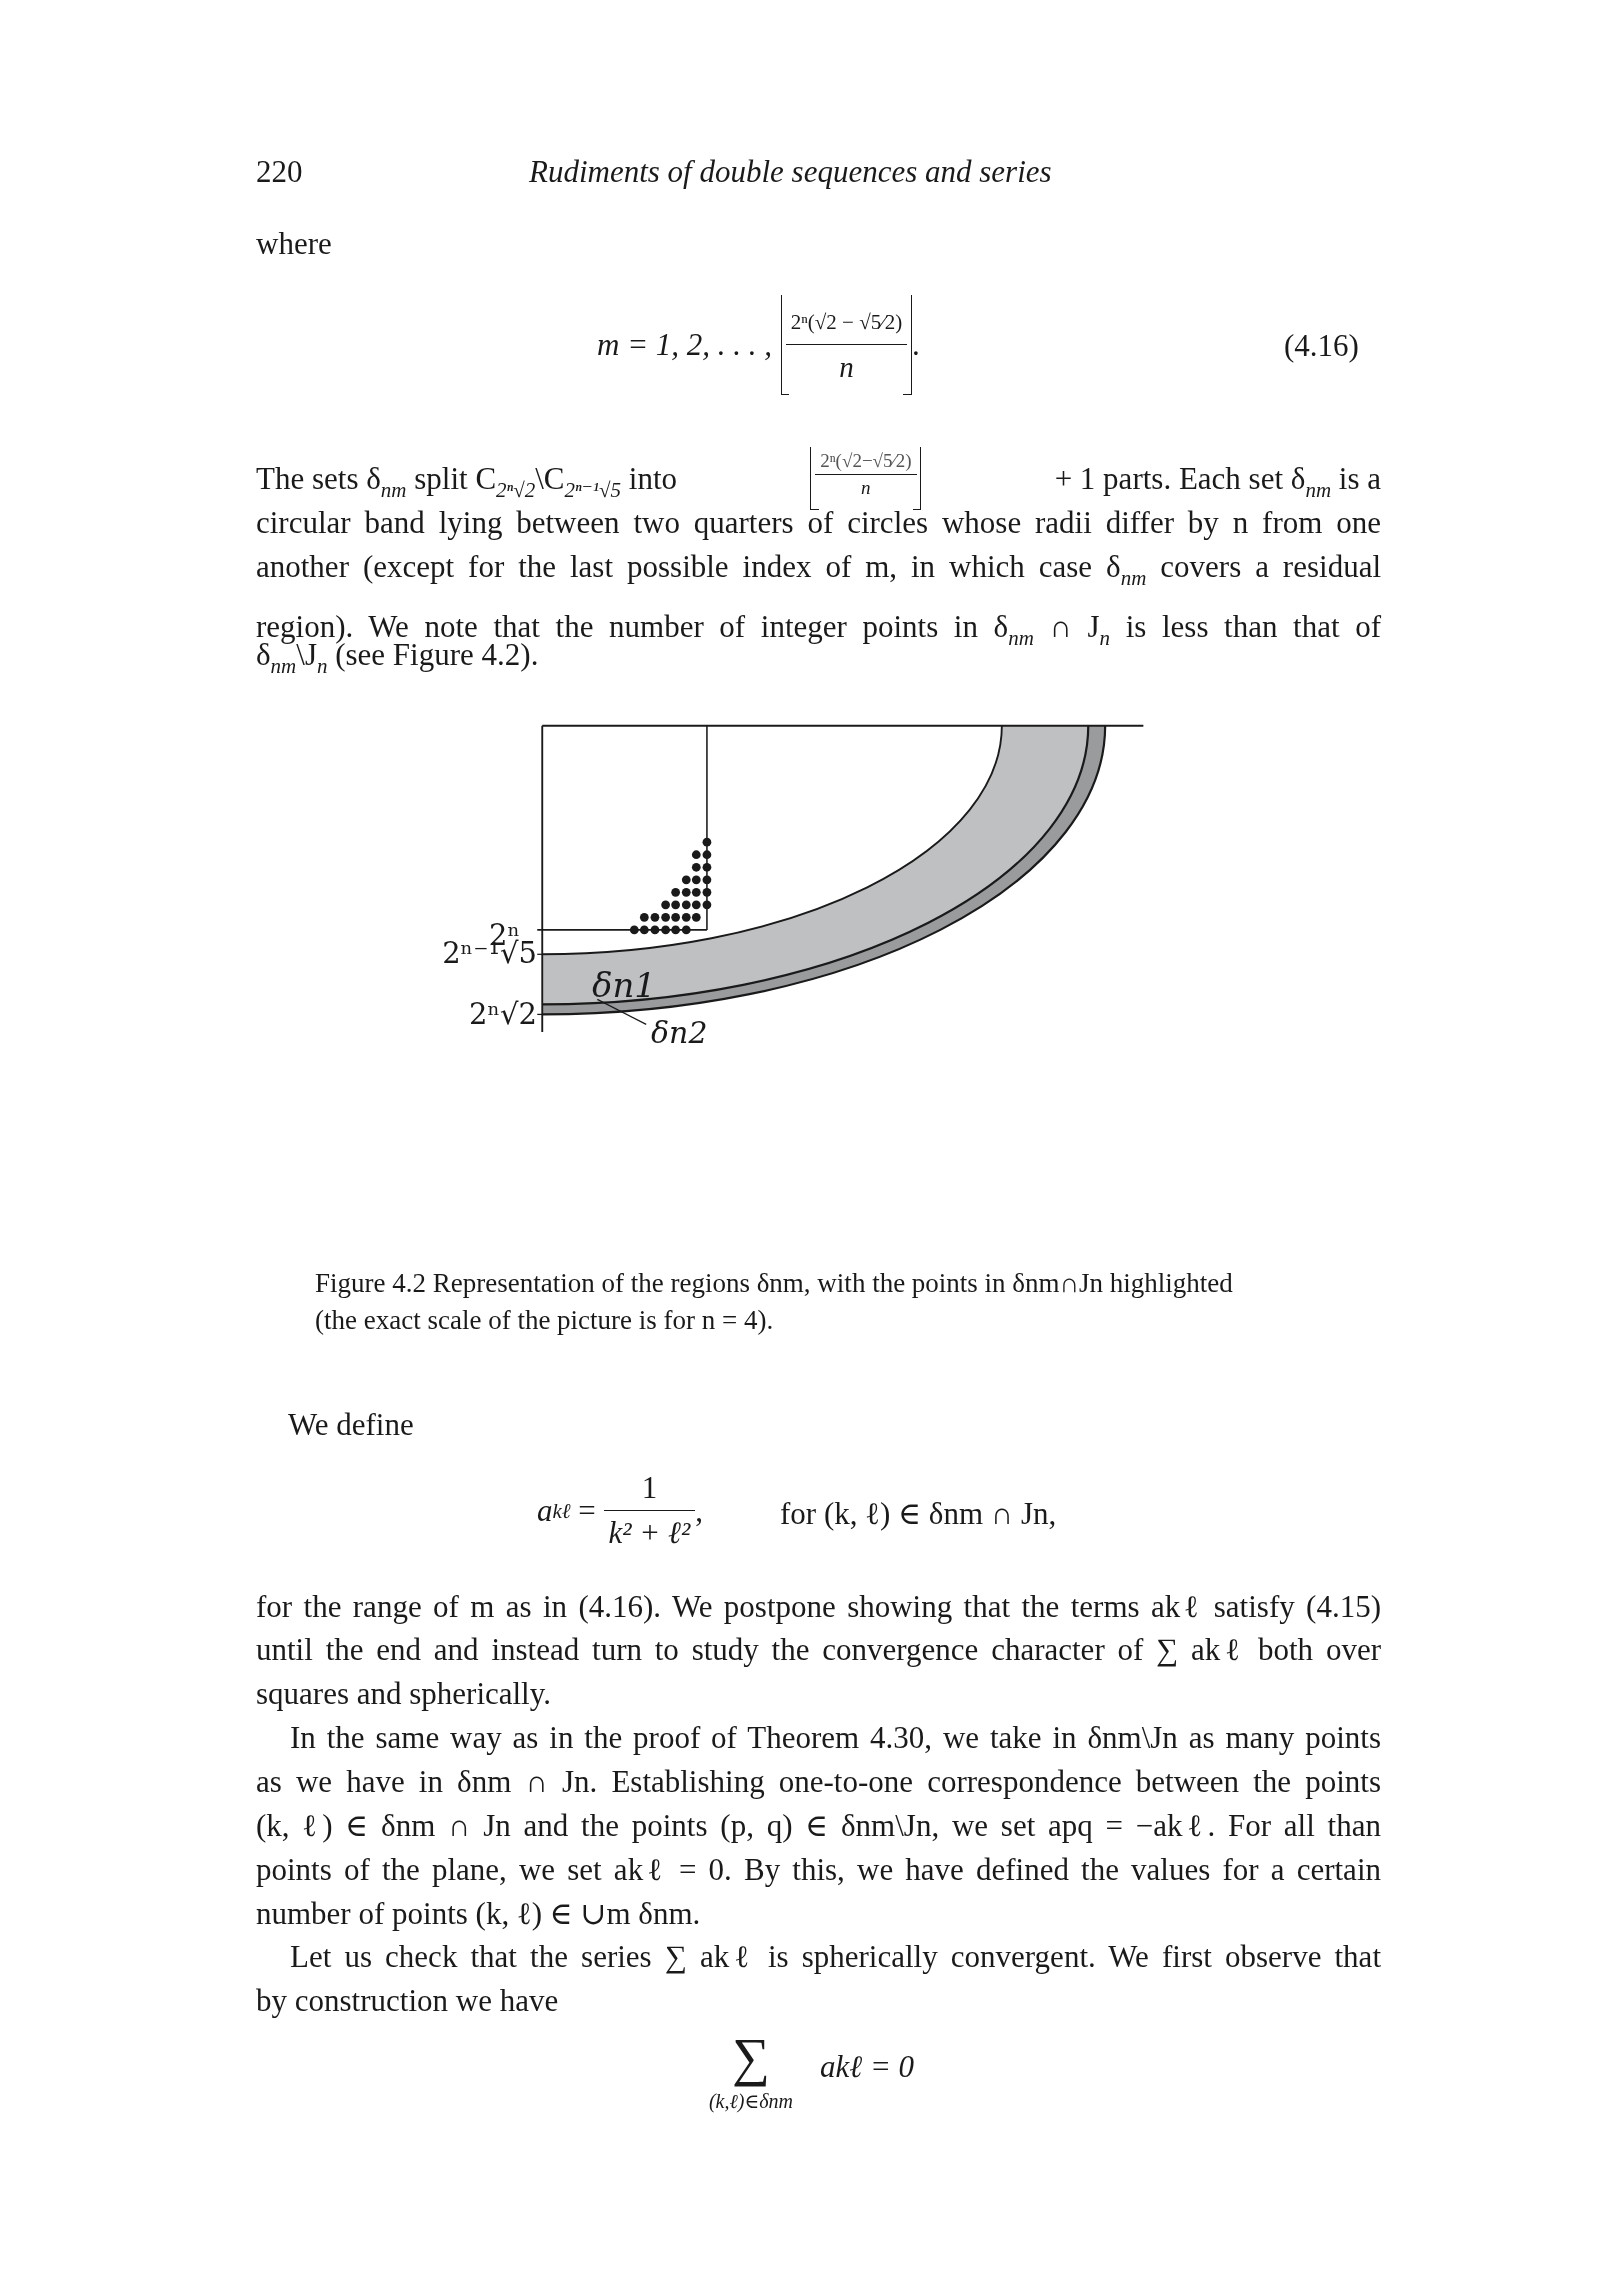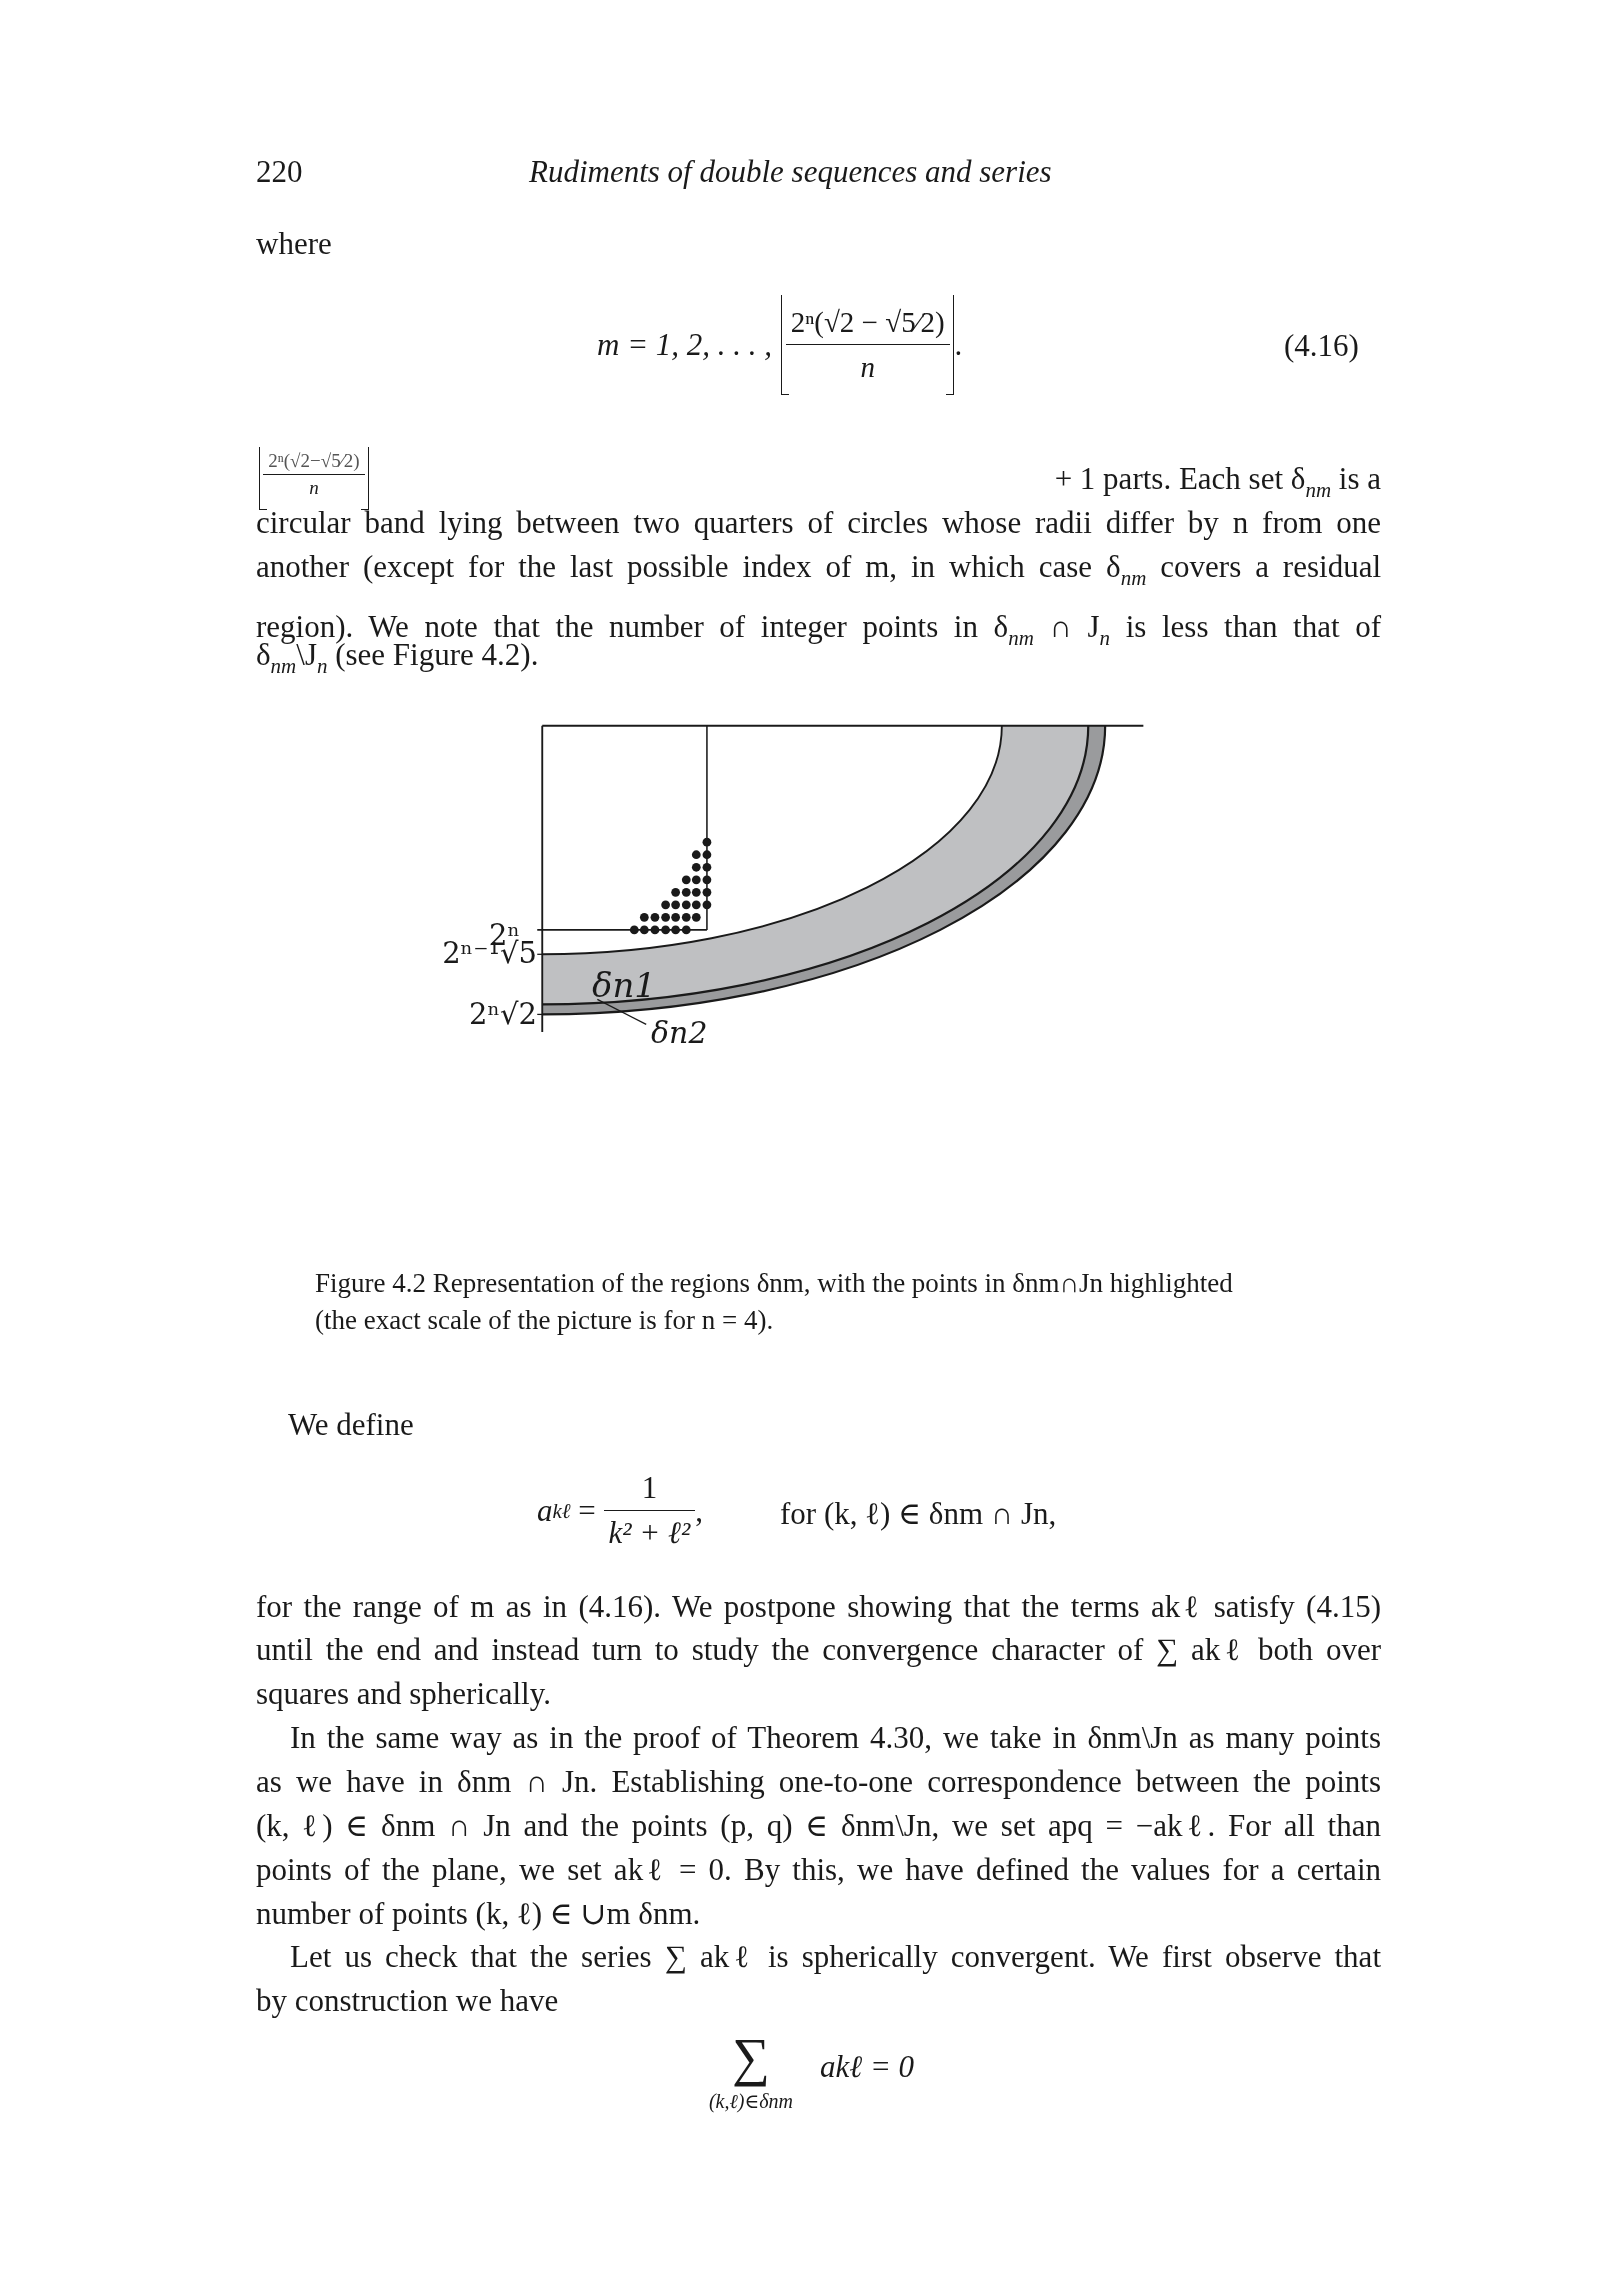--- a/index.html
+++ b/index.html
@@ -26,29 +26,30 @@
 
 <div class="abs txt" style="left:256px; top:150px;">220</div>
 <div class="abs txt it" style="left:529px; top:150px;">Rudiments of double sequences and series</div>
 
 <div class="abs txt" style="left:256px; top:222px;">where</div>
 
 <div class="abs txt" style="left:597px; top:285px; height:119px; display:flex; align-items:center;">
   <span class="it">m = 1, 2, . . . ,</span>
   <span class="floor" style="margin-left:8.8px; height:100px;">
     <span class="frac" style="margin-top:5px;">
-      <span class="num" style="font-size:29px; line-height:44px;">2ⁿ(√2 − √5⁄2)</span>
+      <span class="num" style="font-size:21px; line-height:44px;">2ⁿ(√2 − √5⁄2)</span>
       <span class="den it" style="font-size:29px; line-height:44px;">n</span>
     </span>
   </span>
   <span>.</span>
 </div>
 <div class="abs txt" style="left:1284px; top:324px;">(4.16)</div>
 
 <div class="abs txt" style="left:256px; top:457px; width:1125px; display:flex; align-items:center; justify-content:space-between;">
+  <span><span>The sets δ</span><span class="sub">nm</span><span> split C</span><span class="sub">2ⁿ√2</span><span>\C</span><span class="sub">2ⁿ⁻¹√5</span><span> into </span></span>
   <span class="floor" style="height:63px; margin:-12.5px 2.5px 0 2.5px;">
     <span class="frac">
       <span class="num" style="font-size:19px; line-height:27.6px; color:#555;">2ⁿ(√2−√5⁄2)</span>
       <span class="den it" style="font-size:19px; line-height:25px;">n</span>
     </span>
   </span>
   <span><span> + 1 parts. Each set δ</span><span class="sub">nm</span><span> is a</span></span>
 </div>
 <div class="para" style="top:501px;">circular band lying between two quarters of circles whose radii differ by n from one</div>
 <div class="para" style="top:545px;"><span>another (except for the last possible index of m, in which case δ</span><span class="sub">nm</span><span> covers a residual</span></div>

